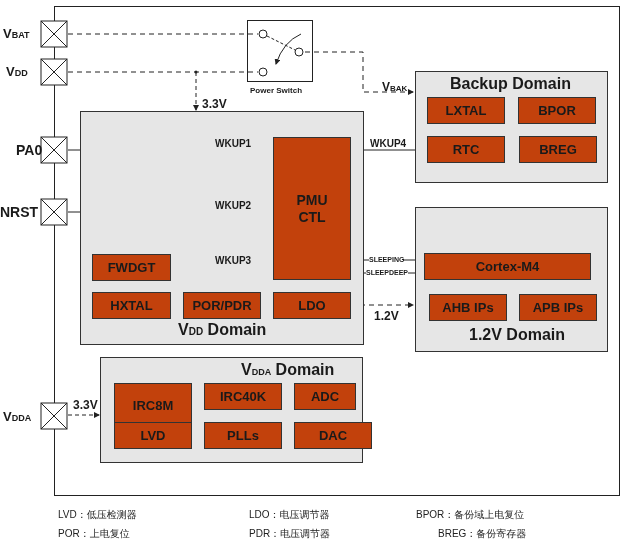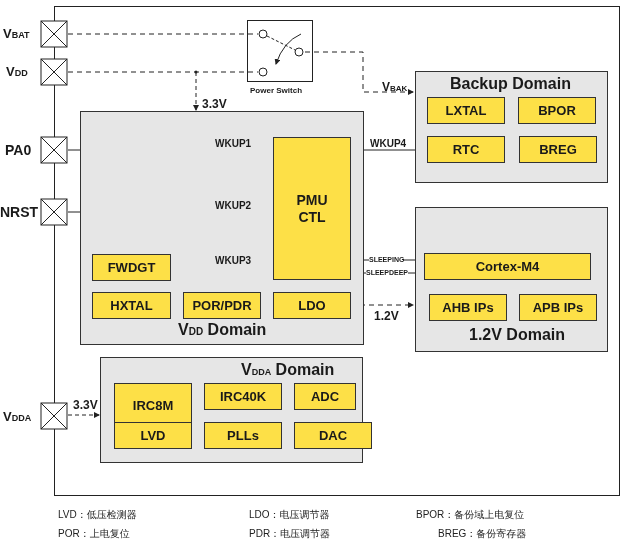--- a/index.html
+++ b/index.html
@@ -1,20 +1,20 @@
 <!DOCTYPE html>
 <html><head>
 <meta charset="utf-8">
 <style>
   html,body{margin:0;padding:0;background:#fff;}
   body{width:623px;height:549px;position:relative;overflow:hidden;font-family:"Liberation Sans",sans-serif;color:#1a1a1a;}
   .abs{position:absolute;}
   .frame{position:absolute;left:54px;top:6px;width:566px;height:490px;border:1px solid #222;box-sizing:border-box;}
   .domain{position:absolute;background:#e6e6e6;border:1px solid #333;box-sizing:border-box;}
-  .blk{position:absolute;background:#fde047;border:1px solid #333;box-sizing:border-box;display:flex;align-items:center;justify-content:center;font-weight:bold;font-size:13px;}
+  .blk{position:absolute;background:#c2410c;border:1px solid #333;box-sizing:border-box;display:flex;align-items:center;justify-content:center;font-weight:bold;font-size:13px;}
   .dtitle{position:absolute;font-weight:bold;font-size:16px;white-space:nowrap;}
   .pinlbl{position:absolute;font-weight:bold;font-size:13px;white-space:nowrap;}
   .sub{font-size:9px;}
   .sig{position:absolute;font-weight:bold;font-size:10px;white-space:nowrap;}
   .tiny{position:absolute;font-weight:bold;font-size:7px;white-space:nowrap;}
   .legend{position:absolute;font-size:10px;white-space:nowrap;color:#222;}
   svg.lines{position:absolute;left:0;top:0;}
 </style>
 </head>
 <body>
@@ -80,21 +80,21 @@
   </g>
   <g>
     <rect x="41" y="403" width="26" height="26" fill="#fff" stroke="#222"></rect>
     <line x1="41" y1="403" x2="67" y2="429" stroke="#222"></line>
       <line x1="67" y1="403" x2="41" y2="429" stroke="#222"></line>
   </g>
 </svg>
 
 <div class="pinlbl" style="left:3px;top:26px;"><span>V</span><span class="sub">BAT</span></div>
 <div class="pinlbl" style="left:6px;top:64px;"><span>V</span><span class="sub">DD</span></div>
-<div class="pinlbl" style="left:5px;top:142px;font-size:14px;">PA0</div>
+<div class="pinlbl" style="left:16px;top:142px;font-size:14px;">PA0</div>
 <div class="pinlbl" style="left:0px;top:204px;font-size:14px;">NRST</div>
 <div class="pinlbl" style="left:3px;top:409px;"><span>V</span><span class="sub">DDA</span></div>
 
 <div class="abs" style="left:247px;top:20px;width:66px;height:62px;border:1px solid #222;box-sizing:border-box;"></div>
 <div class="abs" style="left:250px;top:86px;font-size:8px;font-weight:bold;white-space:nowrap;">Power Switch</div>
 
 <div class="sig" style="left:202px;top:97px;font-size:12px;">3.3V</div>
 <div class="sig" style="left:382px;top:80px;font-size:12px;"><span>V</span><span style="font-size:8px">BAK</span></div>
 <div class="sig" style="left:374px;top:309px;font-size:12px;">1.2V</div>
 <div class="sig" style="left:73px;top:398px;font-size:12px;">3.3V</div>

